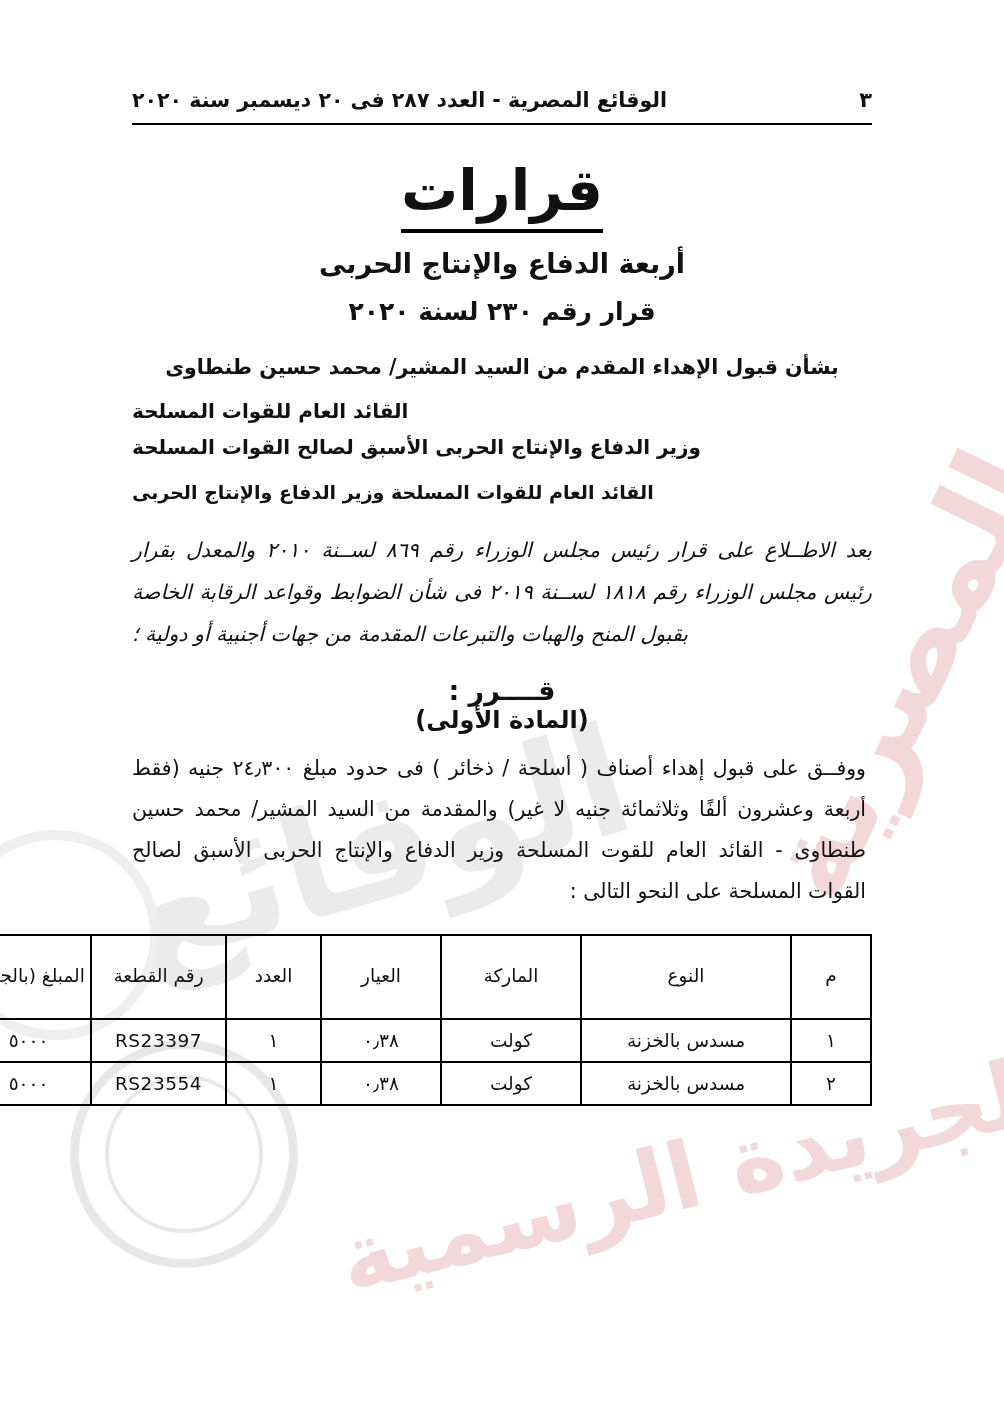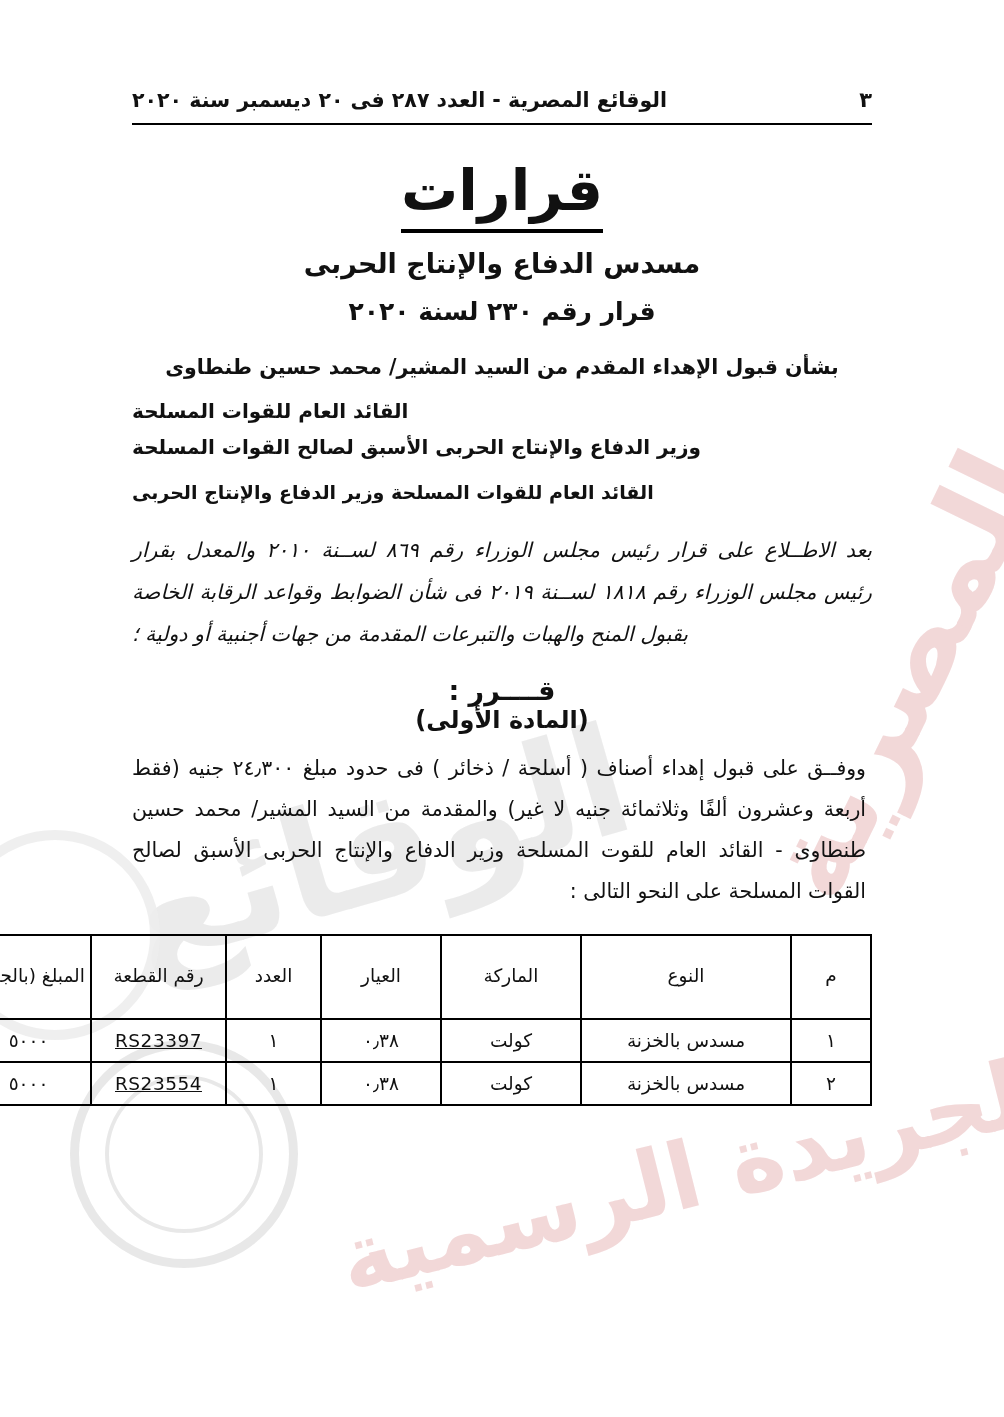--- a/index.html
+++ b/index.html
@@ -214,21 +214,21 @@
     line-height: 1.35;
     font-weight: normal;
   }
   .col-m { width: 70px; }
   .col-type { width: 200px; }
   .col-brand { width: 130px; }
   .col-cal { width: 110px; }
   .col-count { width: 85px; }
   .col-piece { width: 125px; }
   .col-amount { width: 115px; }
-  td.mono { font-family: "DejaVu Sans", sans-serif; letter-spacing: .5px; text-decoration: underline; }
+  td.mono { font-family: "DejaVu Sans", sans-serif; letter-spacing: .5px; }
 </style>
 </head>
 <body>
 
 <div class="watermark">
   <div class="wm-text wm-1">المصرية</div>
   <div class="wm-text wm-2">الوقائع</div>
   <div class="wm-text wm-3">الجريدة الرسمية</div>
   <div class="wm-ring"></div>
   <div class="wm-circle2"></div>
@@ -239,21 +239,21 @@
   <div class="running-head">
     <div class="head-title">الوقائع المصرية - العدد ٢٨٧ فى ٢٠ ديسمبر سنة ٢٠٢٠</div>
     <div class="page-no">٣</div>
   </div>
   <div class="rule"></div>
 
   <div class="doc-title">
     <span>قرارات</span>
   </div>
 
-  <div class="ministry">مسدس الدفاع والإنتاج الحربى</div>
+  <div class="ministry">أربعة الدفاع والإنتاج الحربى</div>
   <div class="decree-no">قرار رقم ٢٣٠ لسنة ٢٠٢٠</div>
 
   <div class="subject">بشأن قبول الإهداء المقدم من السيد المشير/ محمد حسين طنطاوى</div>
   <div class="subject-line2">القائد العام للقوات المسلحة</div>
   <div class="subject-line3">وزير الدفاع والإنتاج الحربى الأسبق لصالح القوات المسلحة</div>
 
   <div class="signer">القائد العام للقوات المسلحة وزير الدفاع والإنتاج الحربى</div>
 
   <div class="para first indent-last">بعد الاطــلاع على قرار رئيس مجلس الوزراء رقم ٨٦٩ لســنة ٢٠١٠ والمعدل بقرار رئيس مجلس الوزراء رقم ١٨١٨ لســنة ٢٠١٩ فى شأن الضوابط وقواعد الرقابة الخاصة بقبول المنح والهبات والتبرعات المقدمة من جهات أجنبية أو دولية ؛</div>
 

